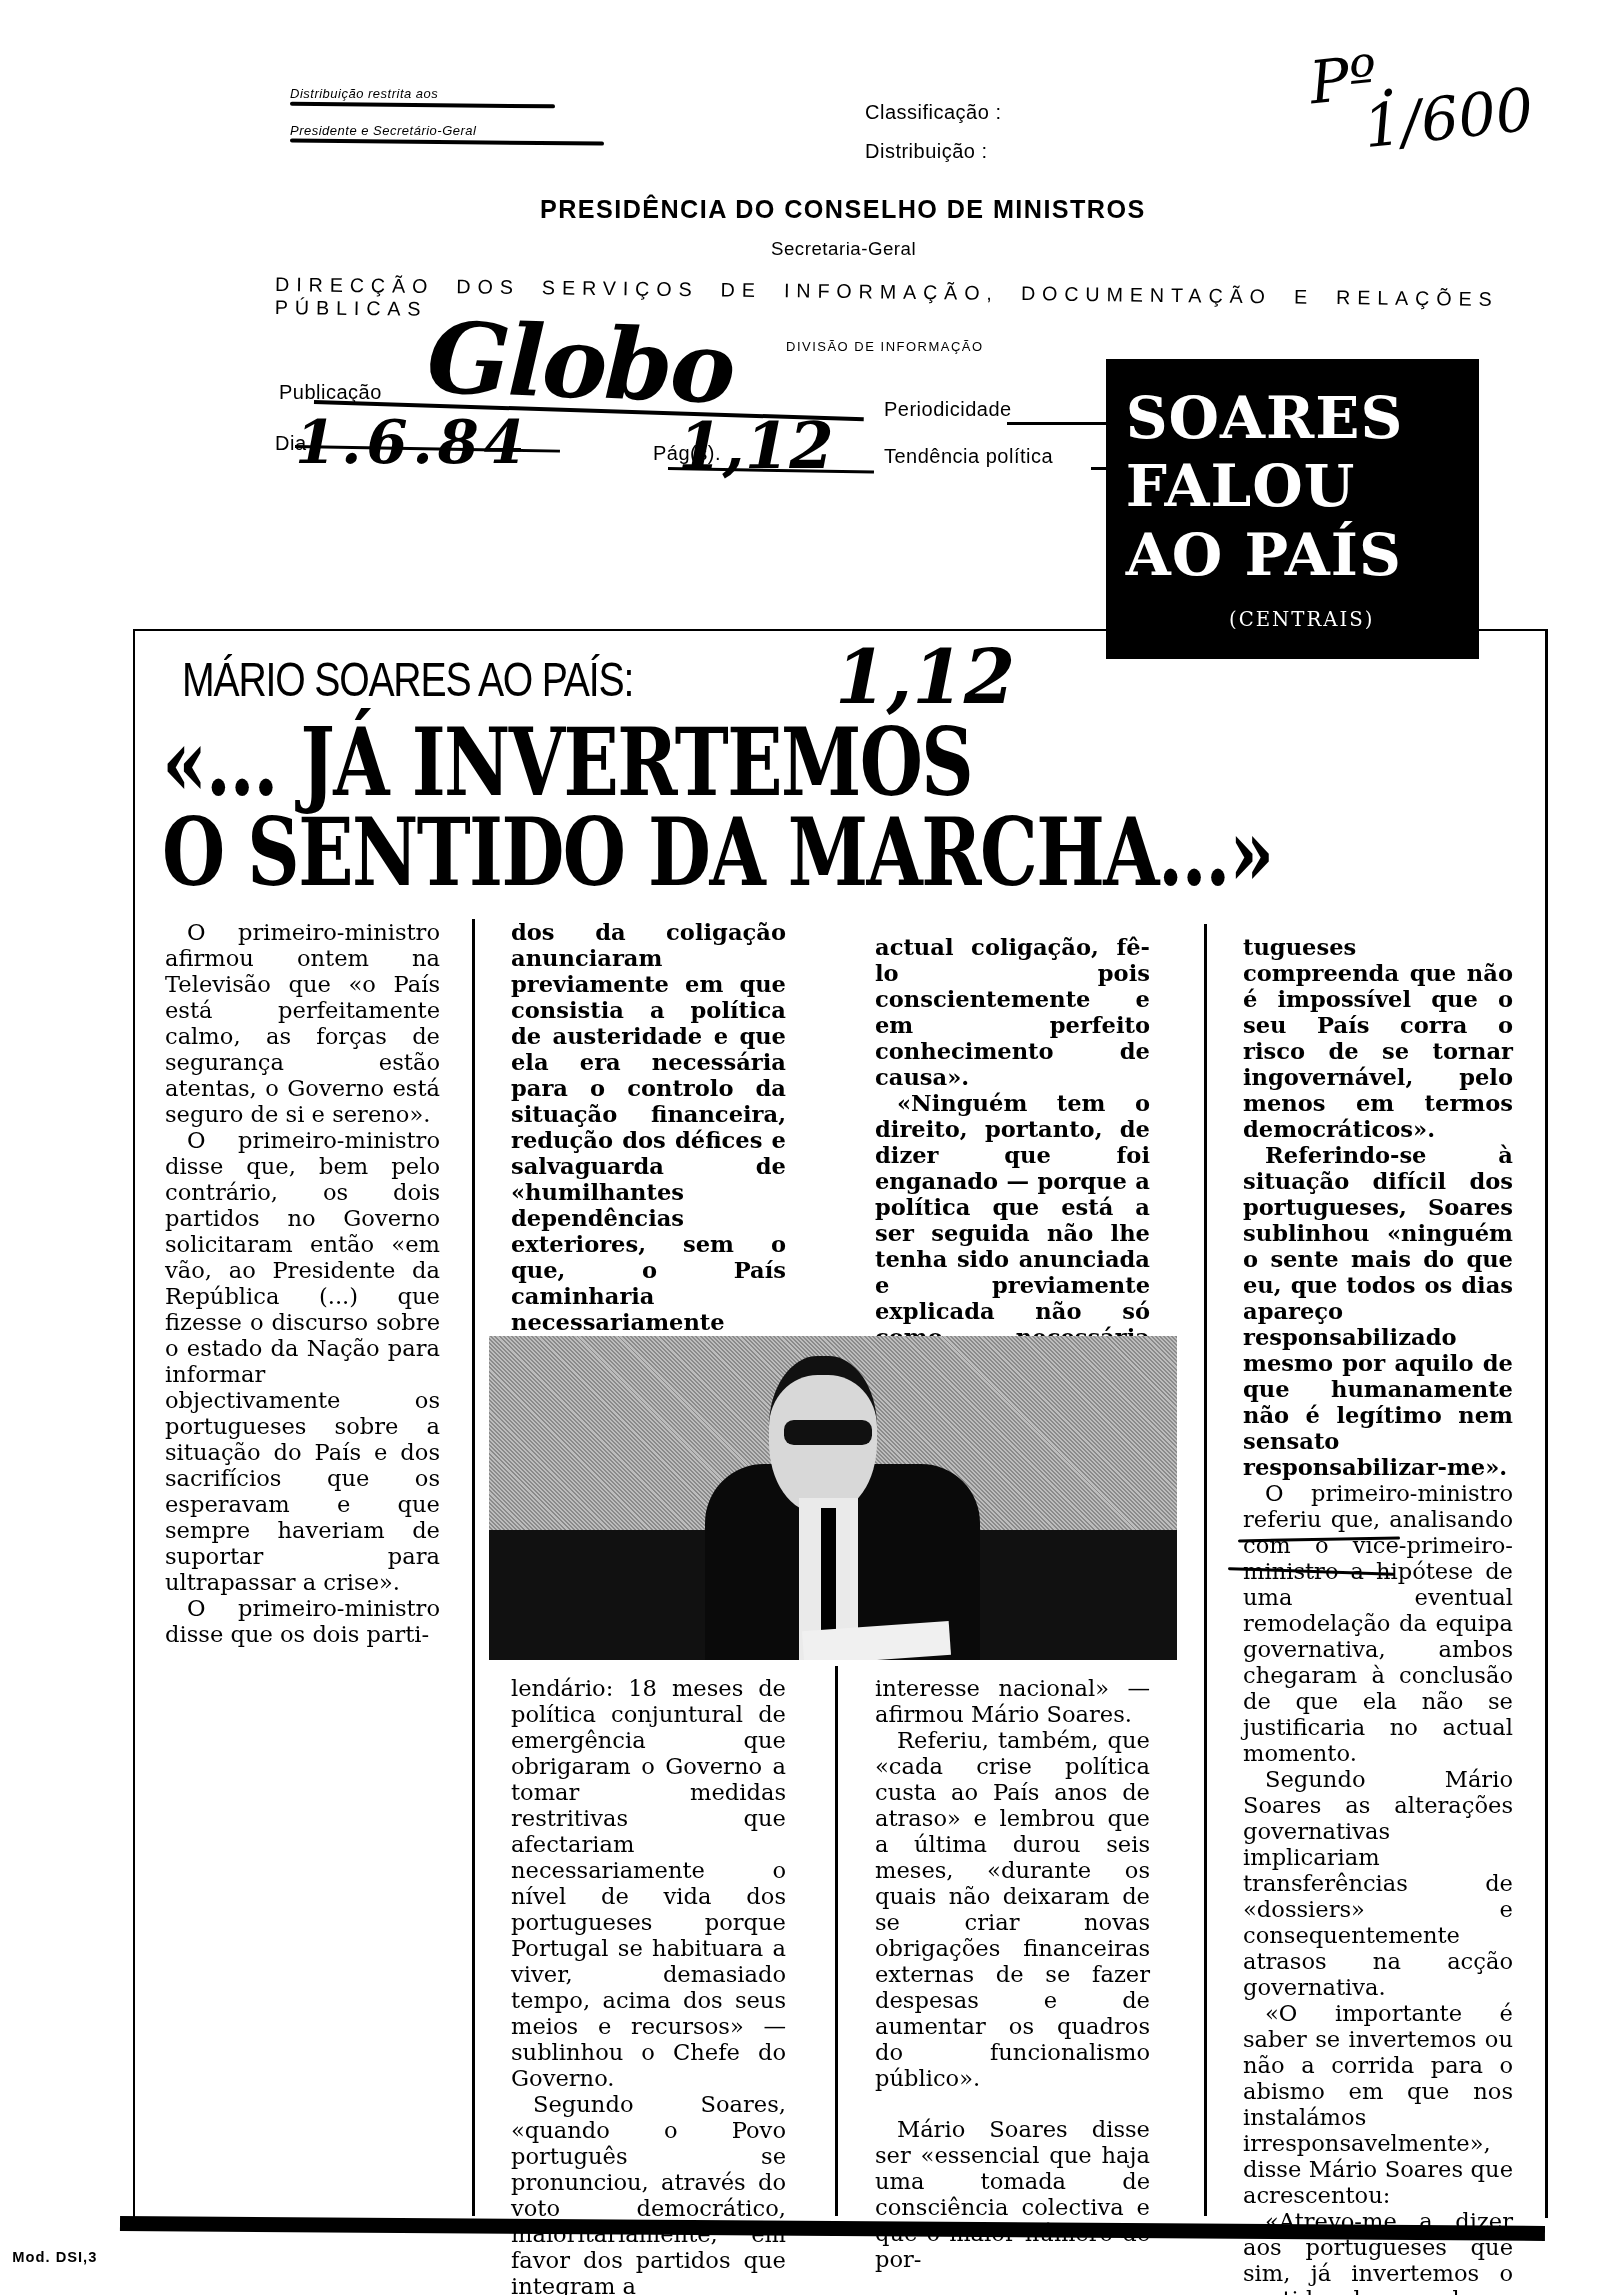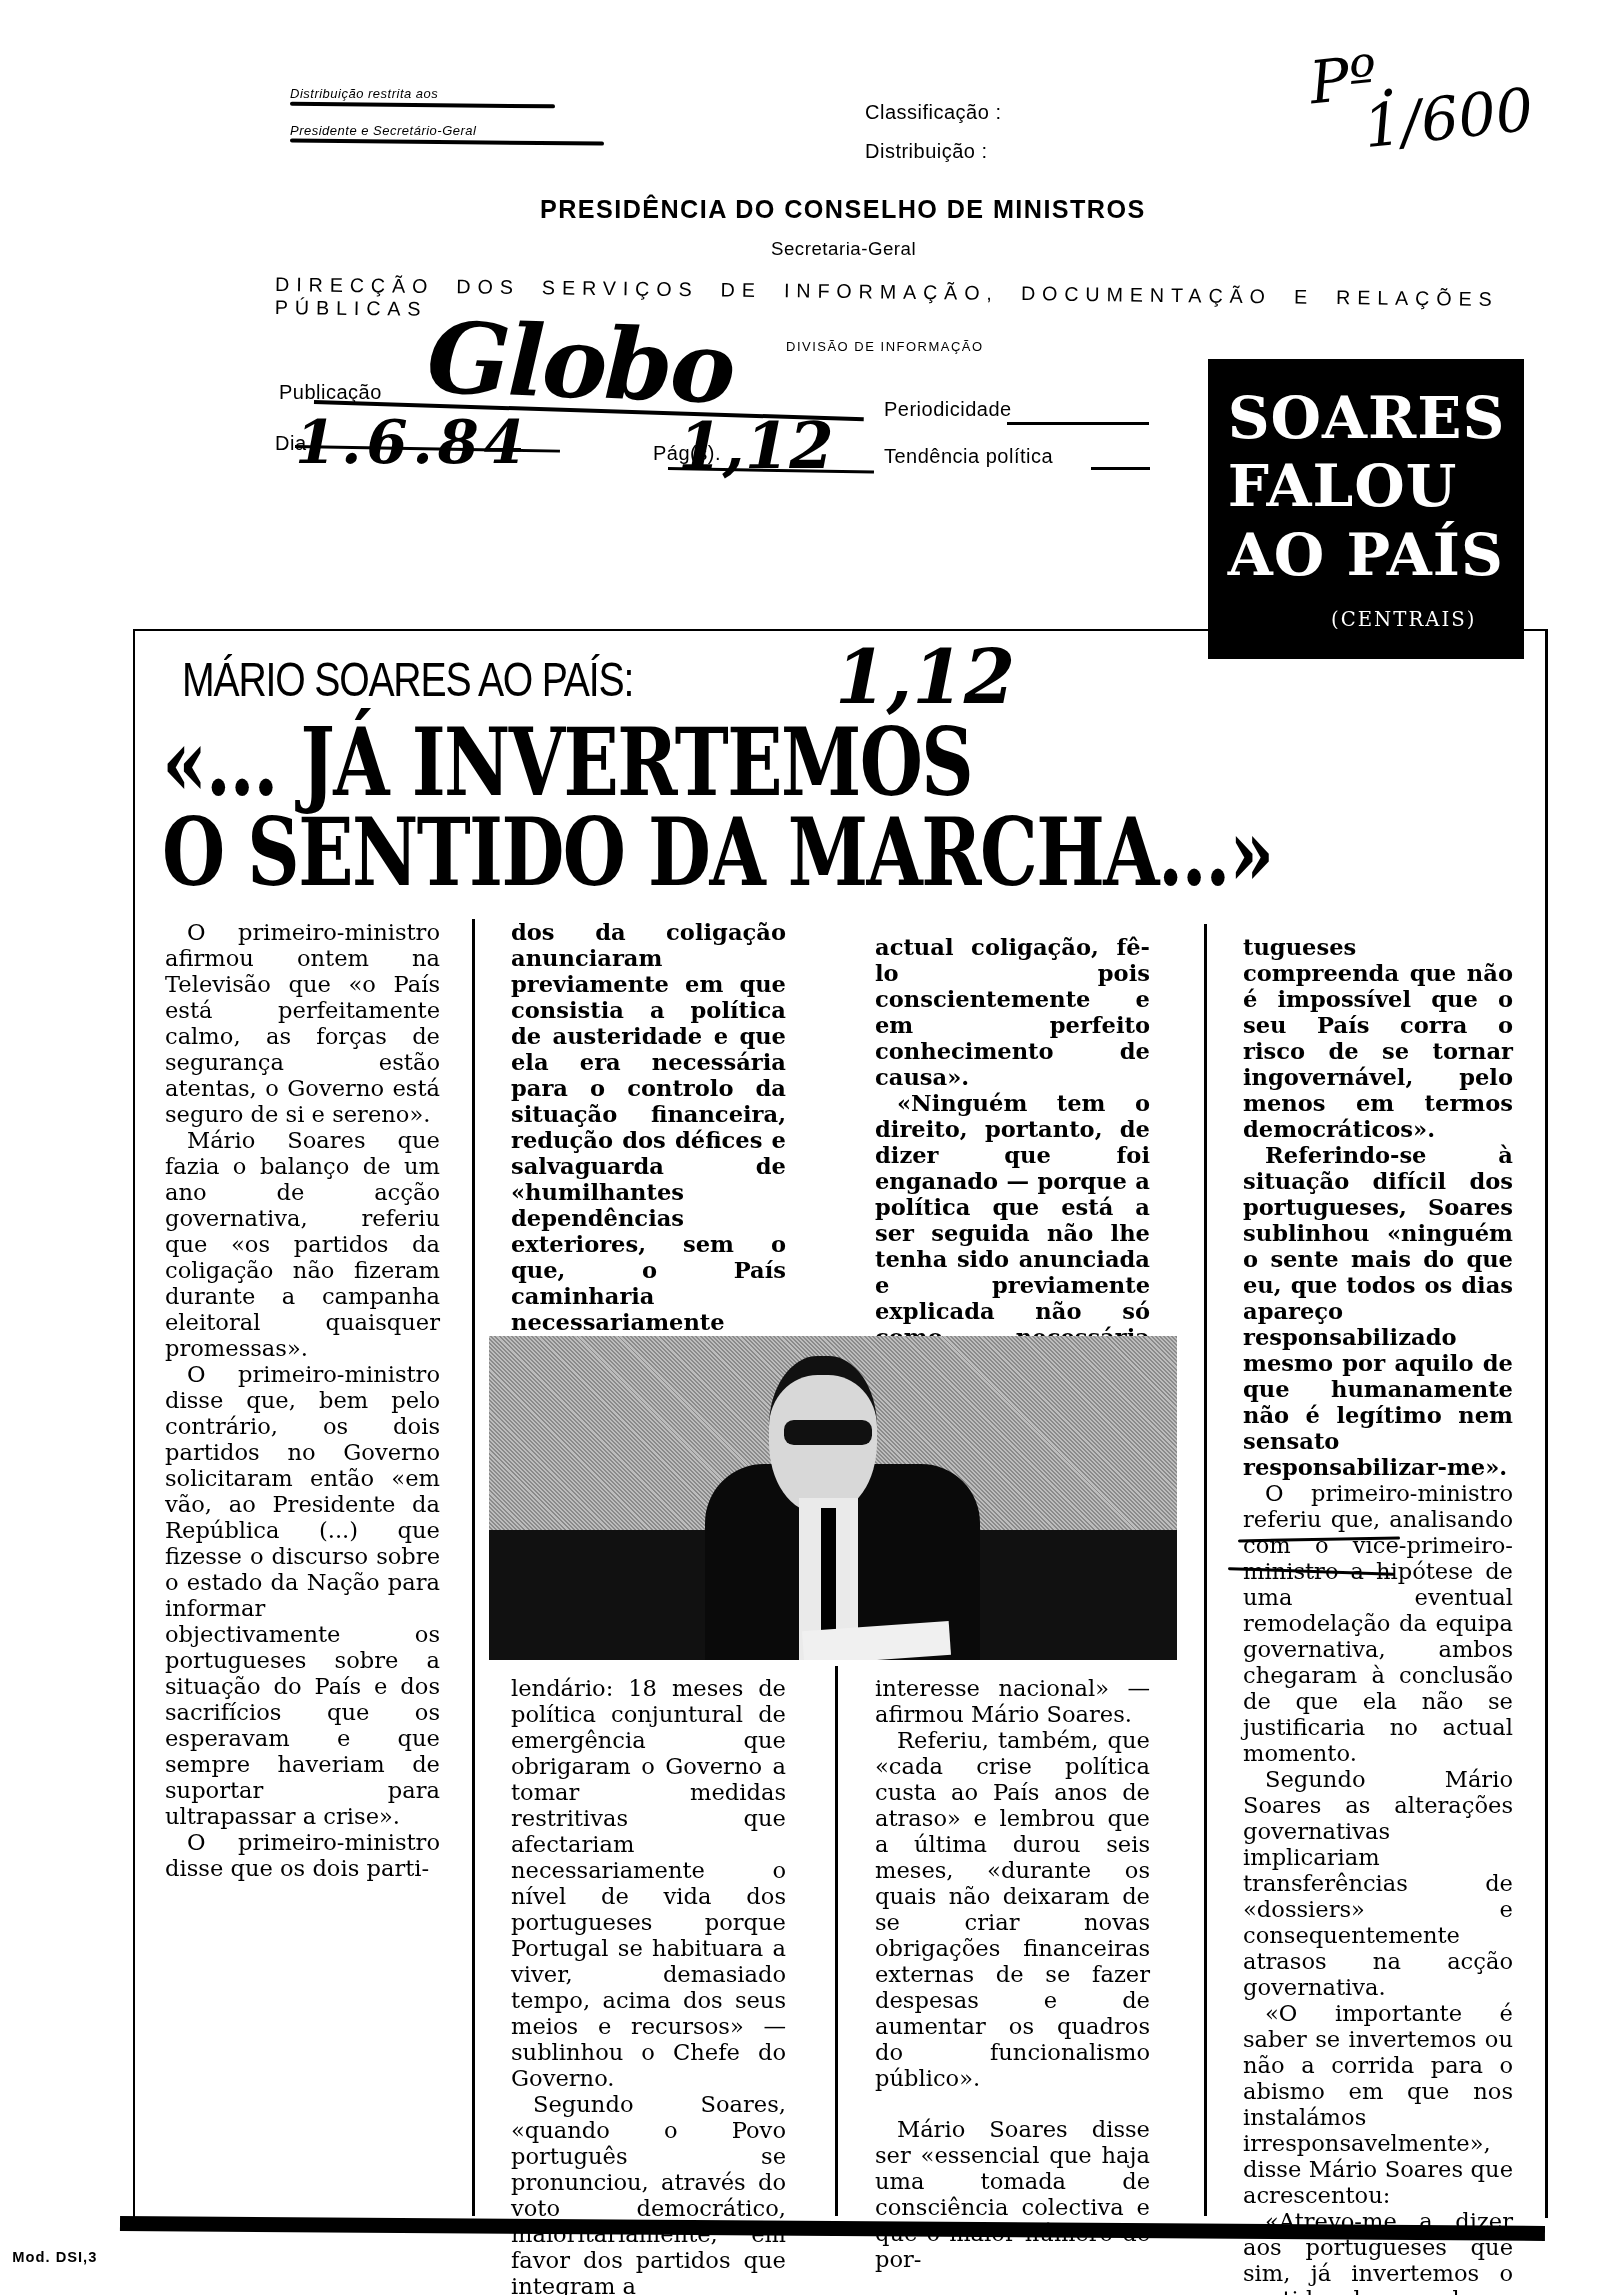--- a/index.html
+++ b/index.html
@@ -32,21 +32,21 @@
 
   .hand { font-family:"DejaVu Serif", serif; font-style:italic; font-weight:bold; }
   .pub-value { left:427px; top:305px; font-size:98px; letter-spacing:-2.9px; transform:rotate(2deg); }
   .pub-line { left:314px; top:400px; width:550px; height:3.9px; background:#000; transform:rotate(1.8deg); transform-origin:left; }
   .dia-value { left:295px; top:408px; font-size:59px; letter-spacing:4.9px; }
   .dia-line { left:295px; top:445px; width:265px; height:3.4px; background:#000; transform:rotate(1deg); transform-origin:left; }
   .pag-value { left:678px; top:408px; font-size:64px; }
   .pag-line { left:668px; top:467px; width:206px; height:3.4px; background:#000; transform:rotate(1deg); transform-origin:left; }
 
   
-  .box { left:1208px; top:359px; width:316px; height:300px; background:#000; color:#fff; font-family:"DejaVu Serif", serif; font-weight:bold; }
+  .box { left:1106px; top:359px; width:373px; height:300px; background:#000; color:#fff; font-family:"DejaVu Serif", serif; font-weight:bold; }
   .box .line { position:absolute; left:19.7px; font-size:58px; line-height:59px; letter-spacing:1px; }
   .box .b1 { top:29.5px; }
   .box .b2 { top:98px; }
   .box .b3 { top:167px; }
   .box .b4 { top:231px; left:123px; font-size:19.7px; font-weight:normal; letter-spacing:2px; }
 
   
   .frame { left:133px; top:629px; width:1410px; height:1587px; border-top:2.9px solid #000; border-left:2.5px solid #000; border-right:3.9px solid #000; }
   .frame-bottom { left:120px; top:2216px; width:1425px; height:14.7px; background:#000; transform:rotate(0.4deg); transform-origin:left; }
   .kicker { left:182px; top:651px; font-size:49px; letter-spacing:-1.5px; transform:scaleX(0.8); transform-origin:left; }
@@ -136,21 +136,20 @@
 <div class="abs hand kicker-hand">1,12</div>
 <div class="abs headline hl1">«... JÁ INVERTEMOS</div>
 <div class="abs headline hl2">O SENTIDO DA MARCHA...»</div>
 
 <div class="vrule" style="left:472px; top:919px; height:1297px;"></div>
 <div class="vrule" style="left:835px; top:1666px; height:550px;"></div>
 <div class="vrule" style="left:1204px; top:924px; height:1292px;"></div>
 
 <div class="abs col col1">
   <p>O primeiro-ministro afirmou ontem na Televisão que «o País está perfeitamente calmo, as forças de segurança estão atentas, o Governo está seguro de si e sereno».</p>
-  <p>Mário Soares que fazia o balanço de um ano de acção governativa, referiu que «os partidos da coligação não fizeram durante a campanha eleitoral quaisquer promessas».</p>
   <p>O primeiro-ministro disse que, bem pelo contrário, os dois partidos no Governo solicitaram então «em vão, ao Presidente da República (...) que fizesse o discurso sobre o estado da Nação para informar objectivamente os portugueses sobre a situação do País e dos sacrifícios que os esperavam e que sempre haveriam de suportar para ultrapassar a crise».</p>
   <p>O primeiro-ministro disse que os dois parti-</p>
 </div>
 
 <div class="abs col col2a bold-col">
   <p style="text-indent:0">dos da coligação anunciaram previamente em que consistia a política de austeridade e que ela era necessária para o controlo da situação financeira, redução dos défices e salvaguarda de «humilhantes dependências exteriores, sem o que, o País caminharia necessariamente para a bancarrota e o desastre».</p>
   <p>«Apontámos um ca-</p>
 </div>
 
 <div class="abs col col3a bold-col">

